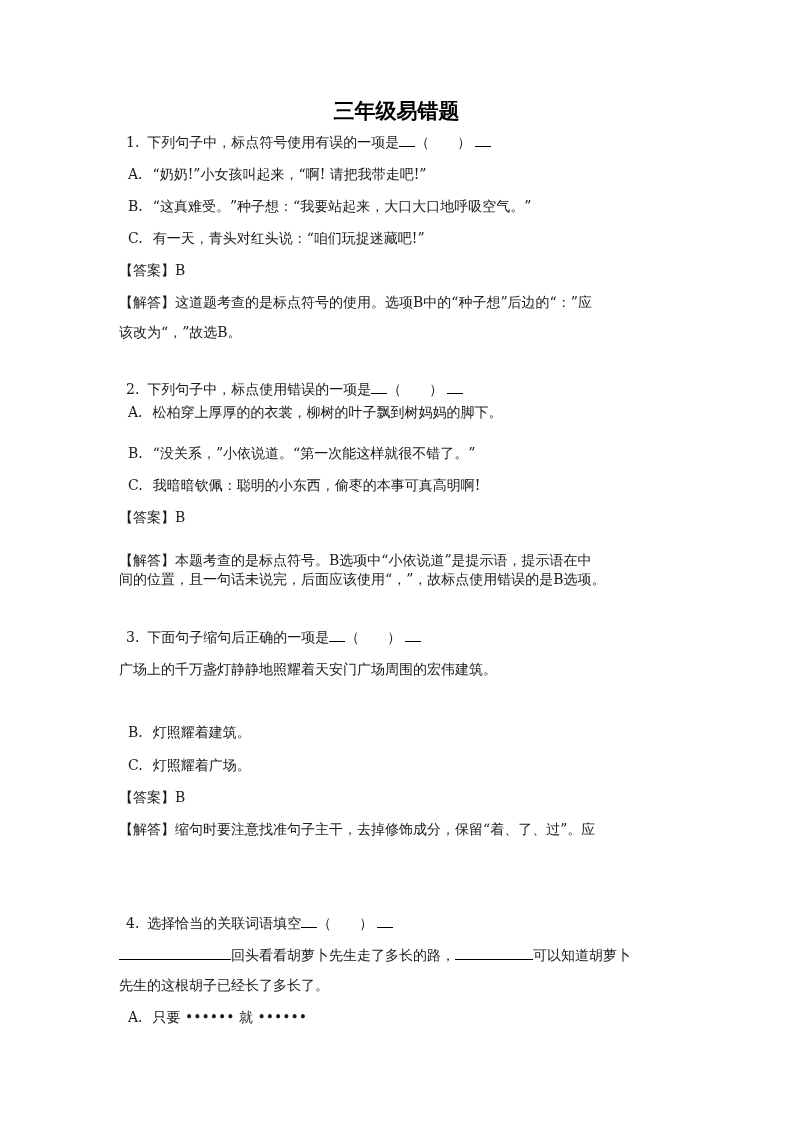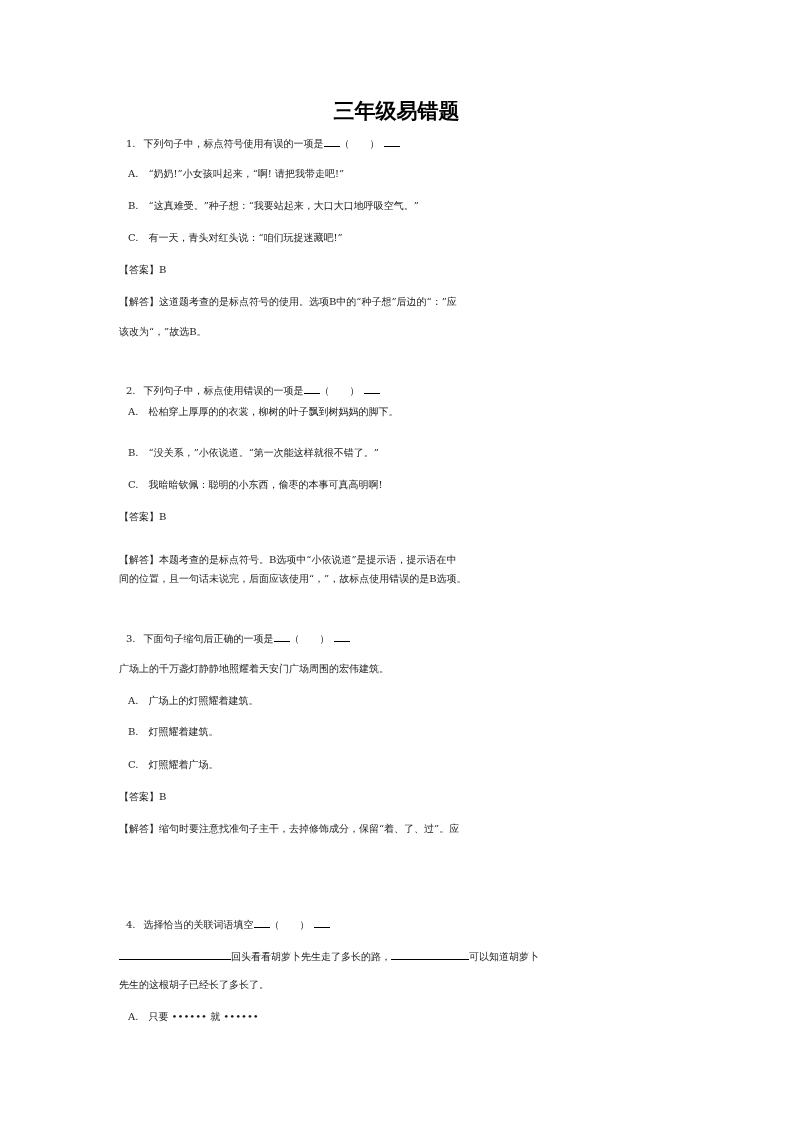--- a/index.html
+++ b/index.html
@@ -2,21 +2,21 @@
 <html><head>
 <meta charset="utf-8">
 <style>
   html, body { margin: 0; padding: 0; background: #ffffff; }
   body { width: 793px; height: 1122px; position: relative; overflow: hidden;
          font-family: "DejaVu Serif", "Liberation Serif", serif; color: #1a1a1a; }
   .page { position: absolute; left: 0; top: 0; width: 793px; height: 1122px; }
   .title { position: absolute; top: 97px; left: 0; width: 793px; text-align: center;
            font-family: "DejaVu Sans", "Liberation Sans", sans-serif; font-weight: bold;
            font-size: 21px; color: #000; }
-  .line { position: absolute; font-size: 10px; line-height: 20px; white-space: nowrap; }
+  .line { position: absolute; font-size: 14px; line-height: 20px; white-space: nowrap; }
   .q { left: 126px; }
   .opt { left: 128px; }
   .ans { left: 119px; }
   .body { left: 119px; }
   .blank { display: inline-block; border-bottom: 1.3px solid #000; height: 14px; vertical-align: baseline; }
   .num { margin-right: 8px; }
   .lbl { margin-right: 10px; }
 </style>
 </head>
 <body>
@@ -62,23 +62,20 @@
   </div>
   <div class="line ans" style="top:550px;">
     <span>【解答】</span><span>本题考查的是标点符号。B选项中“小依说道”是提示语，提示语在中</span>
   </div>
   <div class="line body" style="top:569px;">间的位置，且一句话未说完，后面应该使用“，”，故标点使用错误的是B选项。</div>
 
   <div class="line q" style="top:627px;">
     <span class="num">3.</span><span>下面句子缩句后正确的一项是</span><span class="blank" style="width:16px;"></span><span>（　　）</span><span class="blank" style="width:16px;margin-left:4px;"></span>
   </div>
   <div class="line body" style="top:659px;">广场上的千万盏灯静静地照耀着天安门广场周围的宏伟建筑。</div>
-  <div class="line opt" style="top:691px;">
-    <span class="lbl">A.</span><span>广场上的灯照耀着建筑。</span>
-  </div>
   <div class="line opt" style="top:722px;">
     <span class="lbl">B.</span><span>灯照耀着建筑。</span>
   </div>
   <div class="line opt" style="top:755px;">
     <span class="lbl">C.</span><span>灯照耀着广场。</span>
   </div>
   <div class="line ans" style="top:787px;">
     <span>【答案】</span><span>B</span>
   </div>
   <div class="line ans" style="top:819px;">

